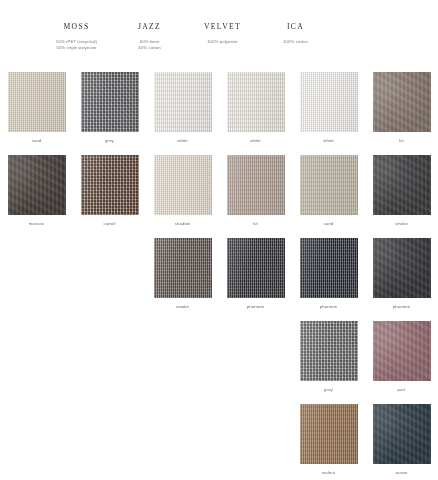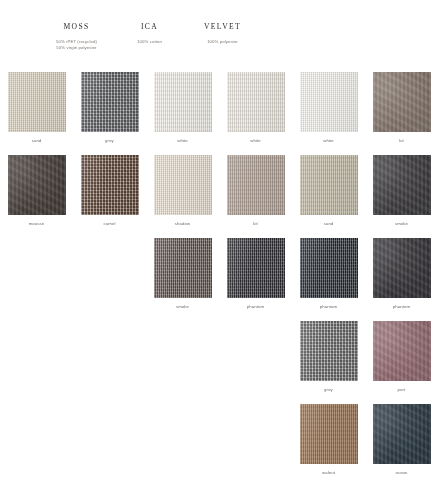--- a/index.html
+++ b/index.html
@@ -144,31 +144,38 @@
 
   <div id="header-row">
       <div class="col-head">
         <div class="col-title">MOSS</div>
         <div class="col-comp">
           <div>50% rPET (recycled)</div>
           <div>50% virgin polyester</div>
         </div>
       </div>
       <div class="col-head">
-        <div class="col-title">ICA</div>
+        <div class="col-title">JAZZ</div>
         <div class="col-comp">
-          <div>100% cotton</div>
+          <div>60% linen</div>
+          <div>40% cotton</div>
         </div>
       </div>
       <div class="col-head">
         <div class="col-title">VELVET</div>
         <div class="col-comp">
           <div>100% polyester</div>
         </div>
       </div>
+      <div class="col-head">
+        <div class="col-title">ICA</div>
+        <div class="col-comp">
+          <div>100% cotton</div>
+        </div>
+      </div>
     </div>
 
   <div id="grid">
       <div class="grid-row">
         <div class="cell">
           <div class="swatch" style="background: rgb(217, 207, 188);">
             <div class="tex weave-fine"></div>
             <div class="tex sheen"></div>
           </div>
           <div class="swatch-label">sand</div>

